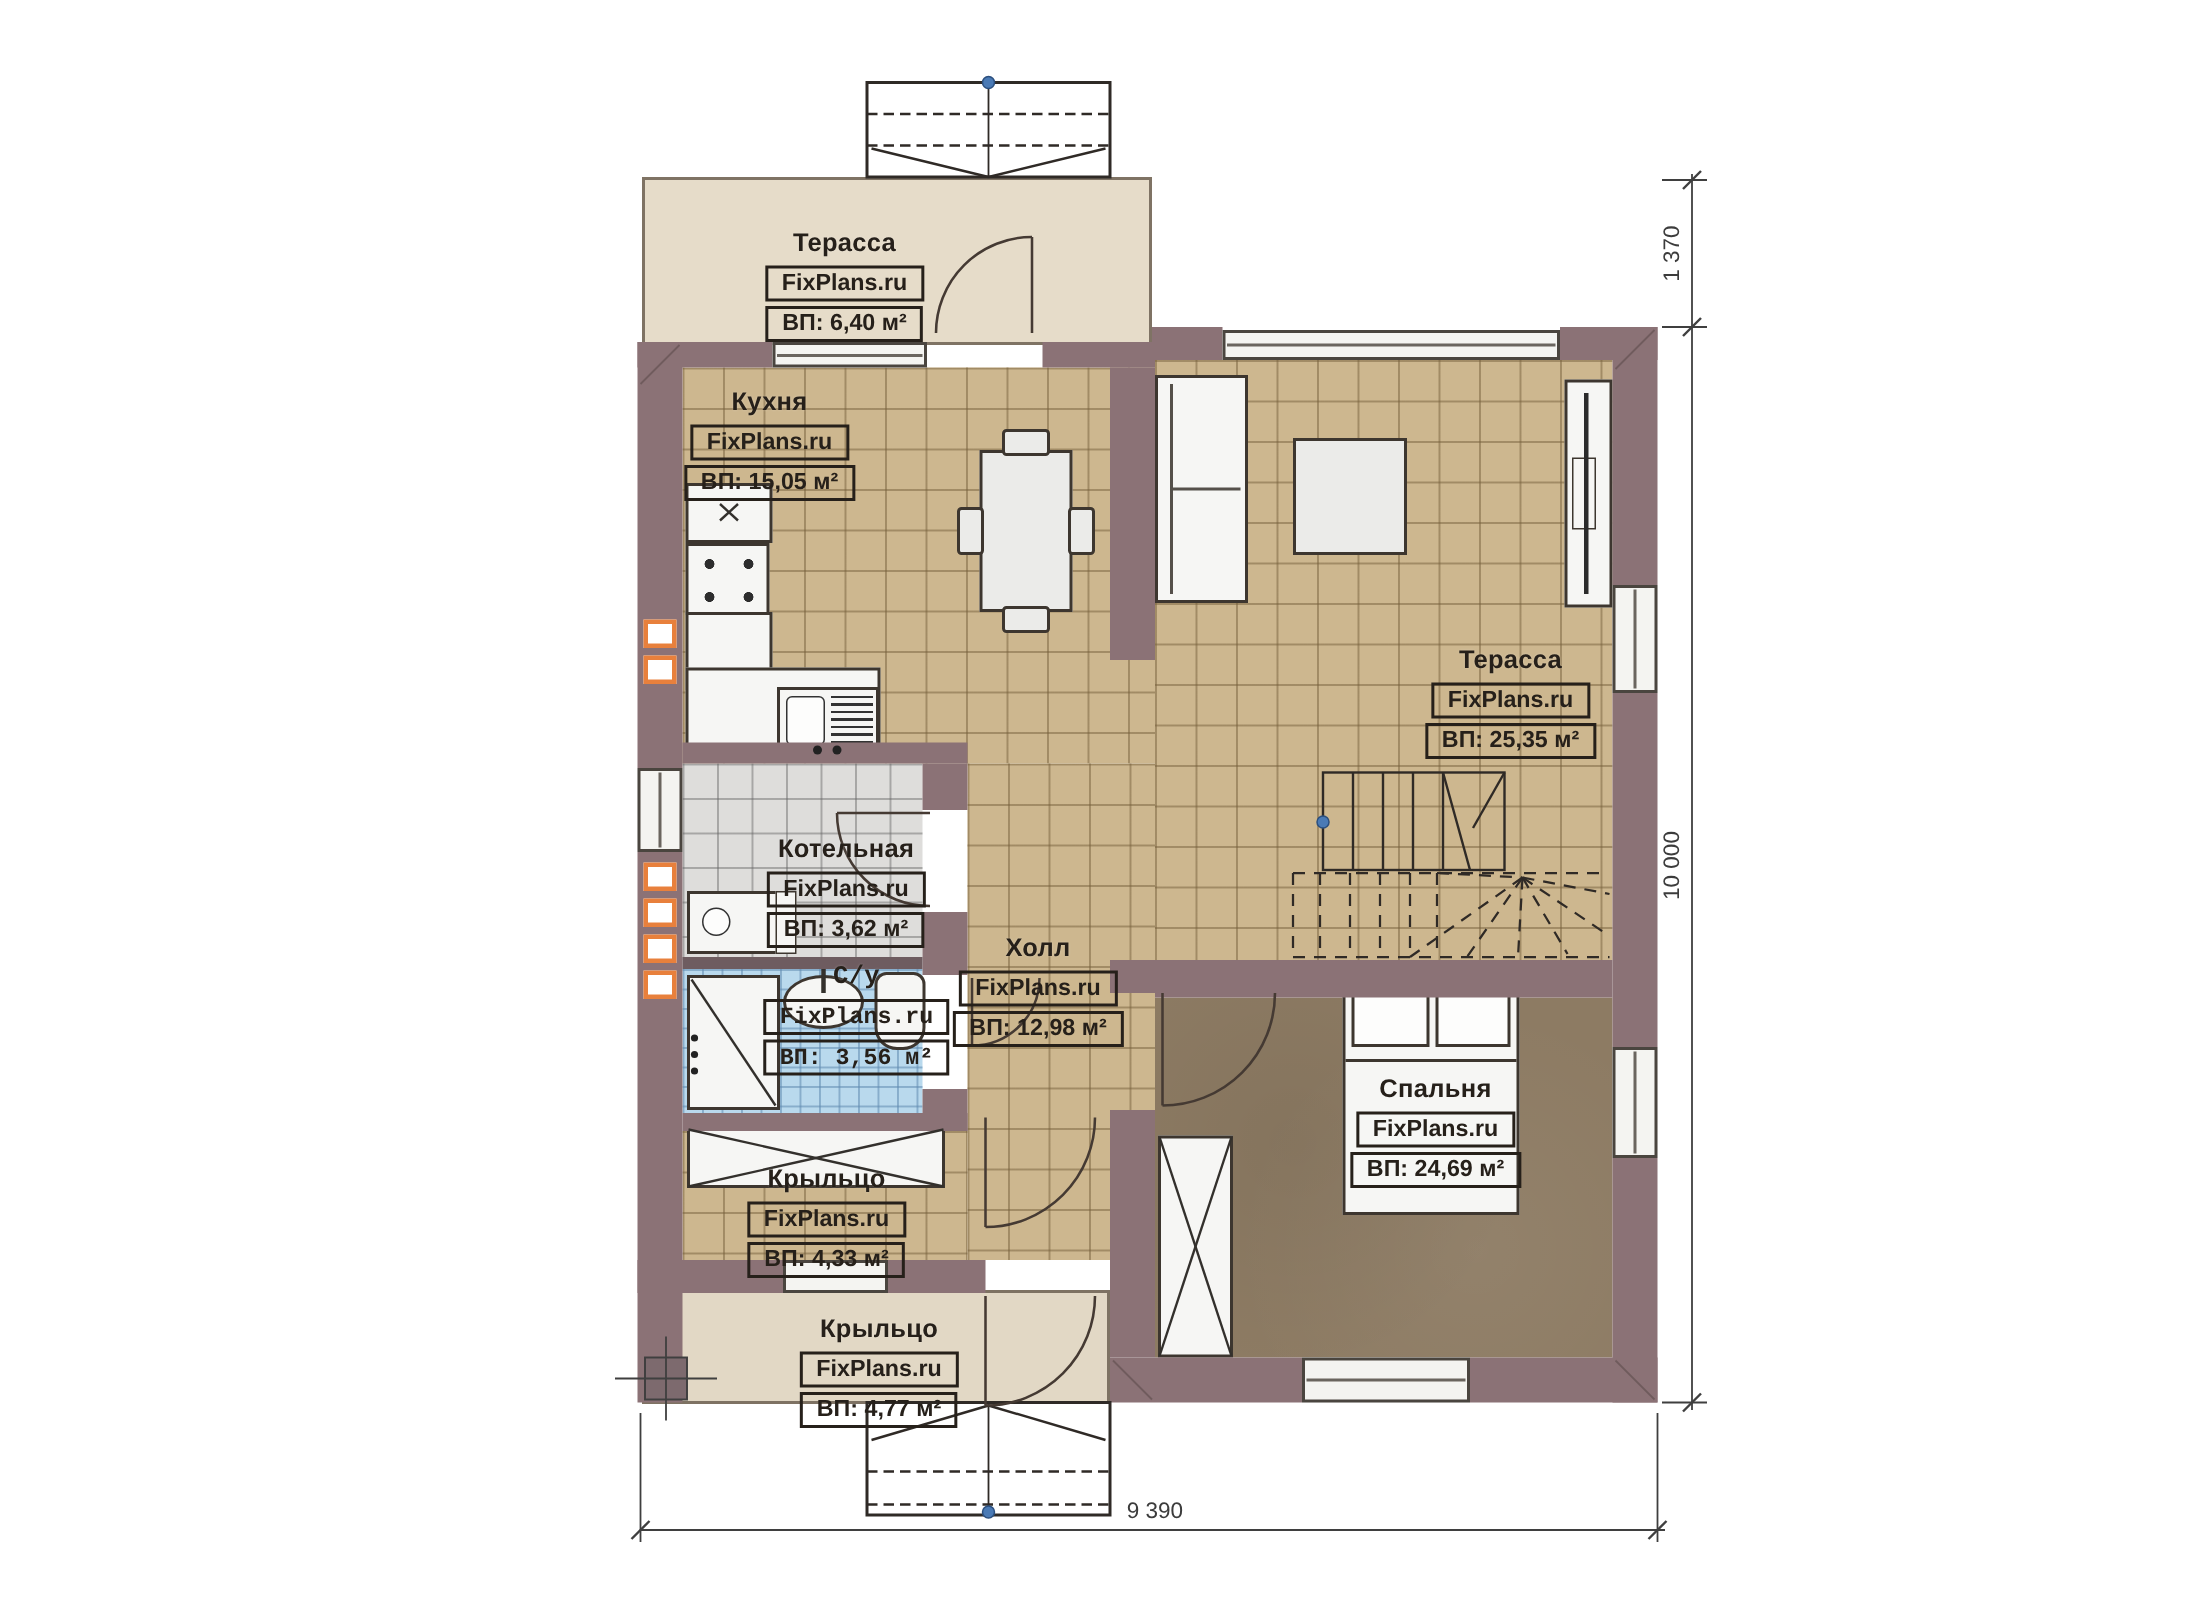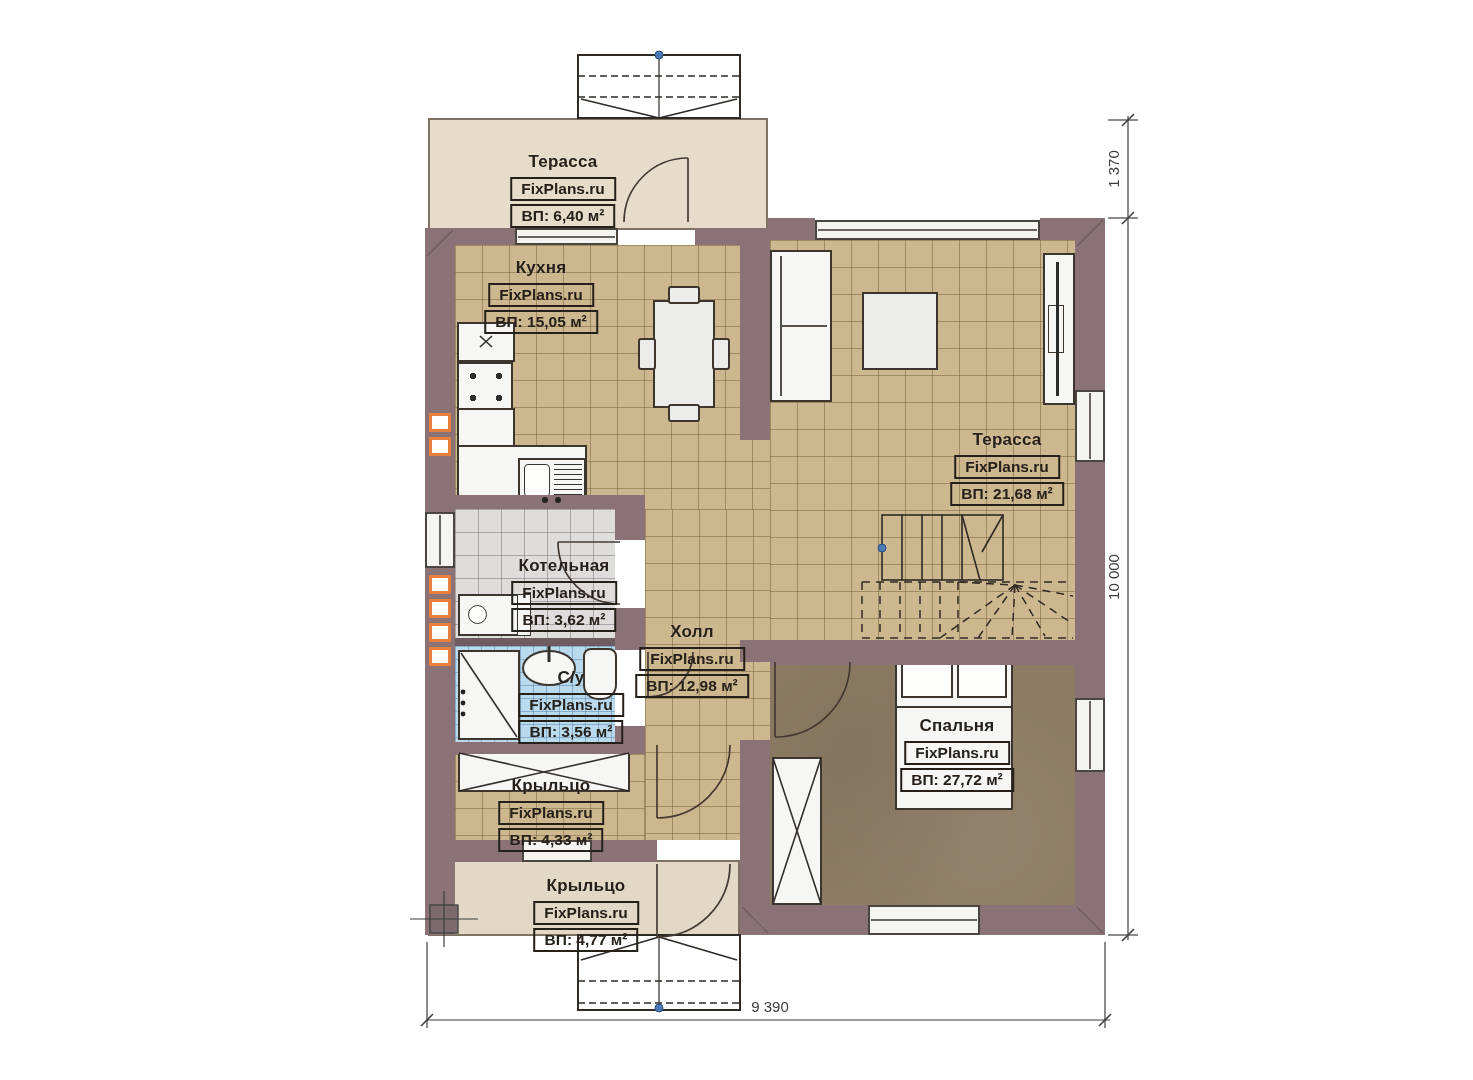--- a/index.html
+++ b/index.html
@@ -262,49 +262,49 @@
     <text text-anchor="middle" transform="rotate(-90 1119 169)" x="1119" y="169">1 370</text>
     <text text-anchor="middle" transform="rotate(-90 1119 577)" x="1119" y="577">10 000</text>
     <text text-anchor="middle" x="770" y="1012">9 390</text>
   </svg>
 
   <div class="room-label" style="left:563px;top:152px;">
     <div class="rl-name">Терасса</div>
     <div class="rl-box">FixPlans.ru</div>
     <div class="rl-box">ВП: 6,40 м²</div>
   </div>
-  <div class="room-label" style="left:541px;top:258px;">
+  <div class="room-label" style="left:513px;top:258px;">
     <div class="rl-name">Кухня</div>
     <div class="rl-box">FixPlans.ru</div>
     <div class="rl-box">ВП: 15,05 м²</div>
   </div>
   <div class="room-label" style="left:1007px;top:430px;">
     <div class="rl-name">Терасса</div>
     <div class="rl-box">FixPlans.ru</div>
-    <div class="rl-box">ВП: 21,68 м²</div>
+    <div class="rl-box">ВП: 25,35 м²</div>
   </div>
   <div class="room-label" style="left:564px;top:556px;">
     <div class="rl-name">Котельная</div>
     <div class="rl-box">FixPlans.ru</div>
     <div class="rl-box">ВП: 3,62 м²</div>
   </div>
   <div class="room-label" style="left:692px;top:622px;">
     <div class="rl-name">Холл</div>
     <div class="rl-box">FixPlans.ru</div>
     <div class="rl-box">ВП: 12,98 м²</div>
   </div>
-  <div class="room-label" style="left:571px;top:668px;">
+  <div class="room-label" style="left:571px;top:642px;font-family:Liberation Mono, monospace;">
     <div class="rl-name">С/у</div>
     <div class="rl-box">FixPlans.ru</div>
     <div class="rl-box">ВП: 3,56 м²</div>
   </div>
   <div class="room-label" style="left:957px;top:716px;">
     <div class="rl-name">Спальня</div>
     <div class="rl-box">FixPlans.ru</div>
-    <div class="rl-box">ВП: 27,72 м²</div>
+    <div class="rl-box">ВП: 24,69 м²</div>
   </div>
   <div class="room-label" style="left:551px;top:776px;">
     <div class="rl-name">Крыльцо</div>
     <div class="rl-box">FixPlans.ru</div>
     <div class="rl-box">ВП: 4,33 м²</div>
   </div>
   <div class="room-label" style="left:586px;top:876px;">
     <div class="rl-name">Крыльцо</div>
     <div class="rl-box">FixPlans.ru</div>
     <div class="rl-box">ВП: 4,77 м²</div>

